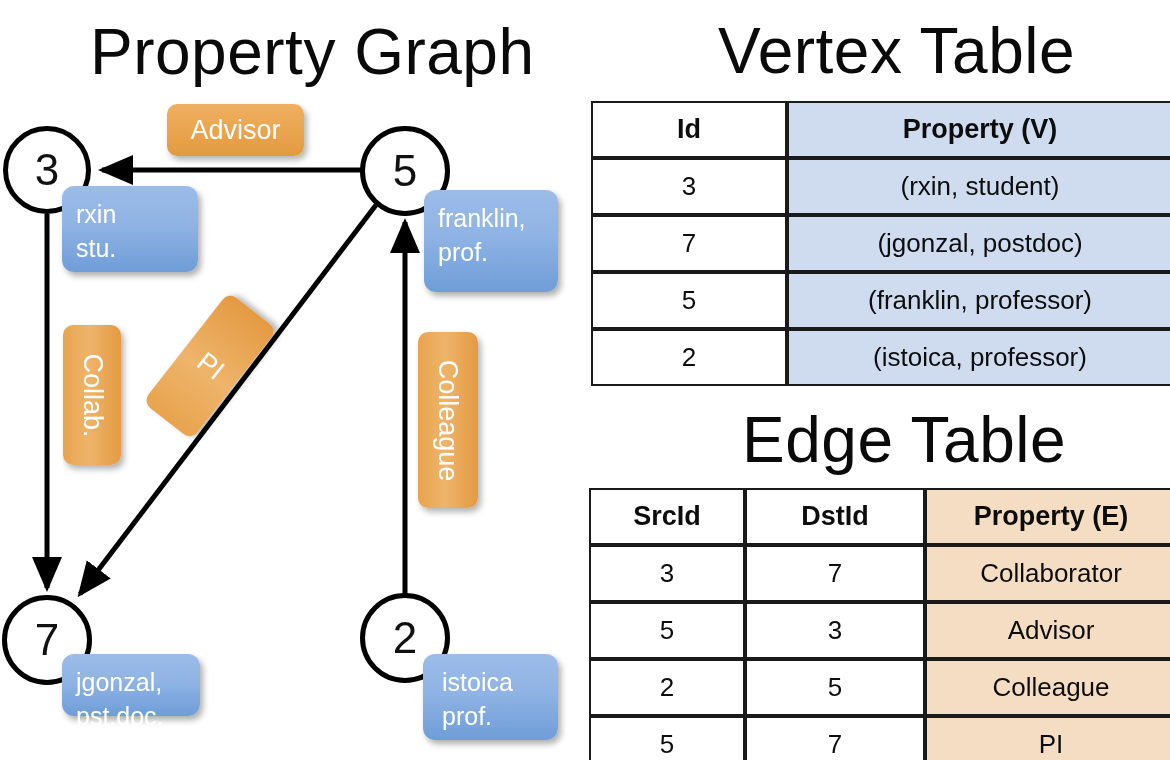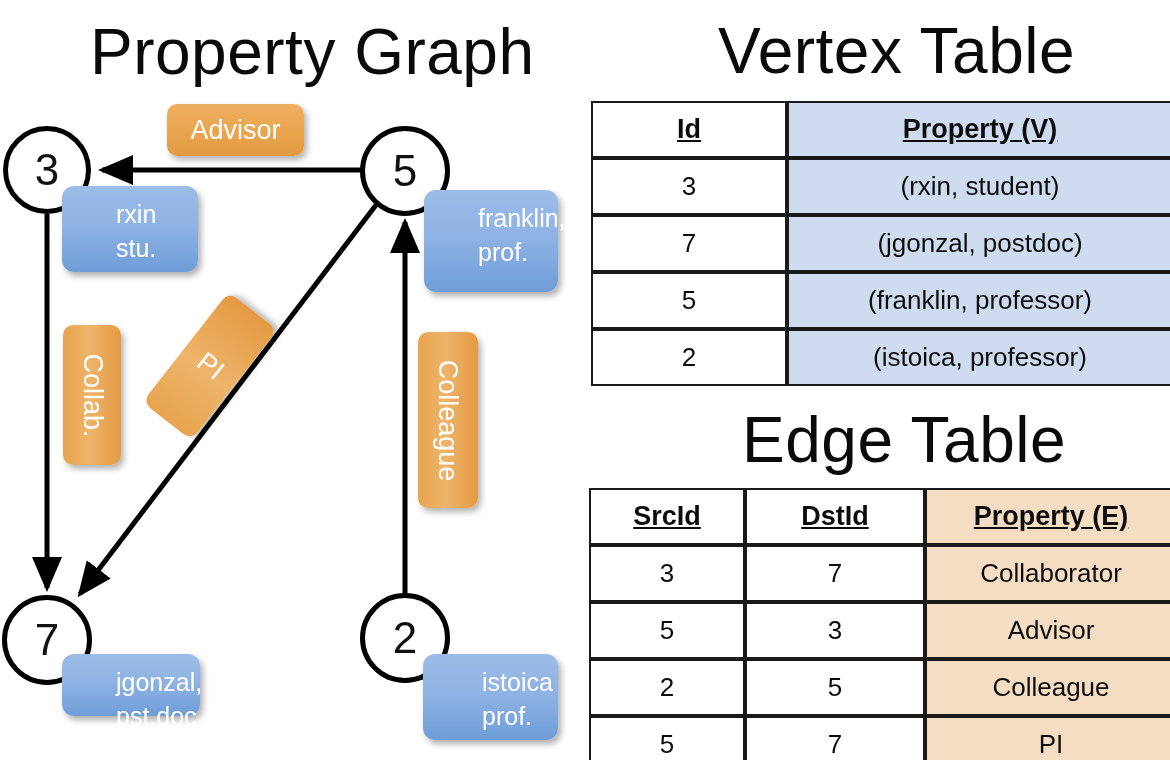--- a/index.html
+++ b/index.html
@@ -70,21 +70,21 @@
     box-shadow: 3px 4px 6px rgba(0,0,0,0.32);
     color: #ffffff;
     font-family: "Liberation Sans", sans-serif;
     font-weight: 400;
     font-size: 25px;
     line-height: 1.35;
     padding: 12px 0 0 14px;
     box-sizing: border-box;
     z-index: 4;
   }
-  .prop-box span { display: block; margin-left: 40px; }
+  .prop-box span { display: block; }
 
   
   .edge-label-box {
     position: absolute;
     border-radius: 10px;
     background: linear-gradient(90deg, #e8a44e 0%, #eeb46b 45%, #e49a42 100%);
     box-shadow: 3px 4px 6px rgba(0,0,0,0.30);
     color: #ffffff;
     font-family: "Liberation Sans", sans-serif;
     font-weight: 400;
@@ -111,21 +111,21 @@
   }
   .tbl td, .tbl th {
     border: 2px solid #1a1a1a;
     text-align: center;
     font-weight: 400;
     font-size: 26px;
     color: #0d0d0d;
     padding: 0;
     background: #ffffff;
   }
-  .tbl th { font-weight: 700; font-size: 27px; text-decoration: underline; }
+  .tbl th { font-weight: 700; font-size: 27px; }
 
   #vertex-table { left: 591px; top: 101px; width: 576px; }
   #vertex-table td, #vertex-table th { height: 53px; }
   #vertex-table .col-id   { width: 192px; }
   #vertex-table .col-prop { width: 382px; background: #cfdcf0; }
 
   #edge-table { left: 589px; top: 488px; width: 578px; }
   #edge-table td, #edge-table th { height: 53px; }
   #edge-table .col-src  { width: 152px; margin-top: 34px; }
   #edge-table .col-dst  { width: 176px; }

